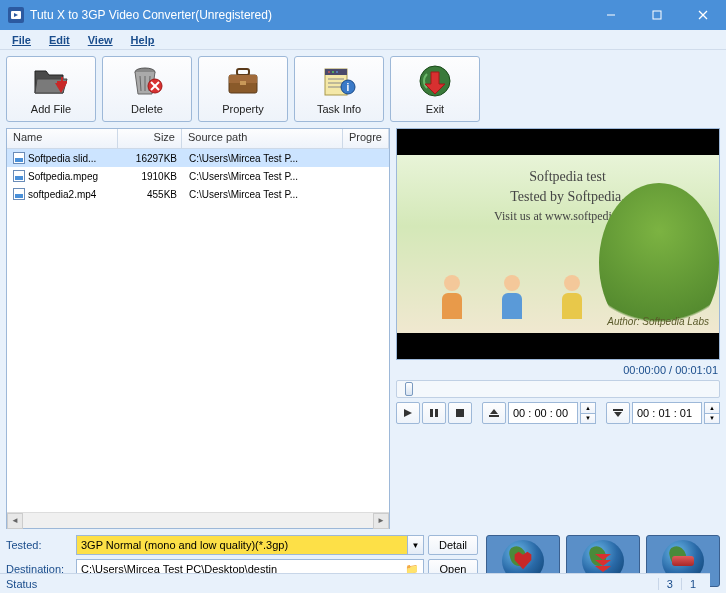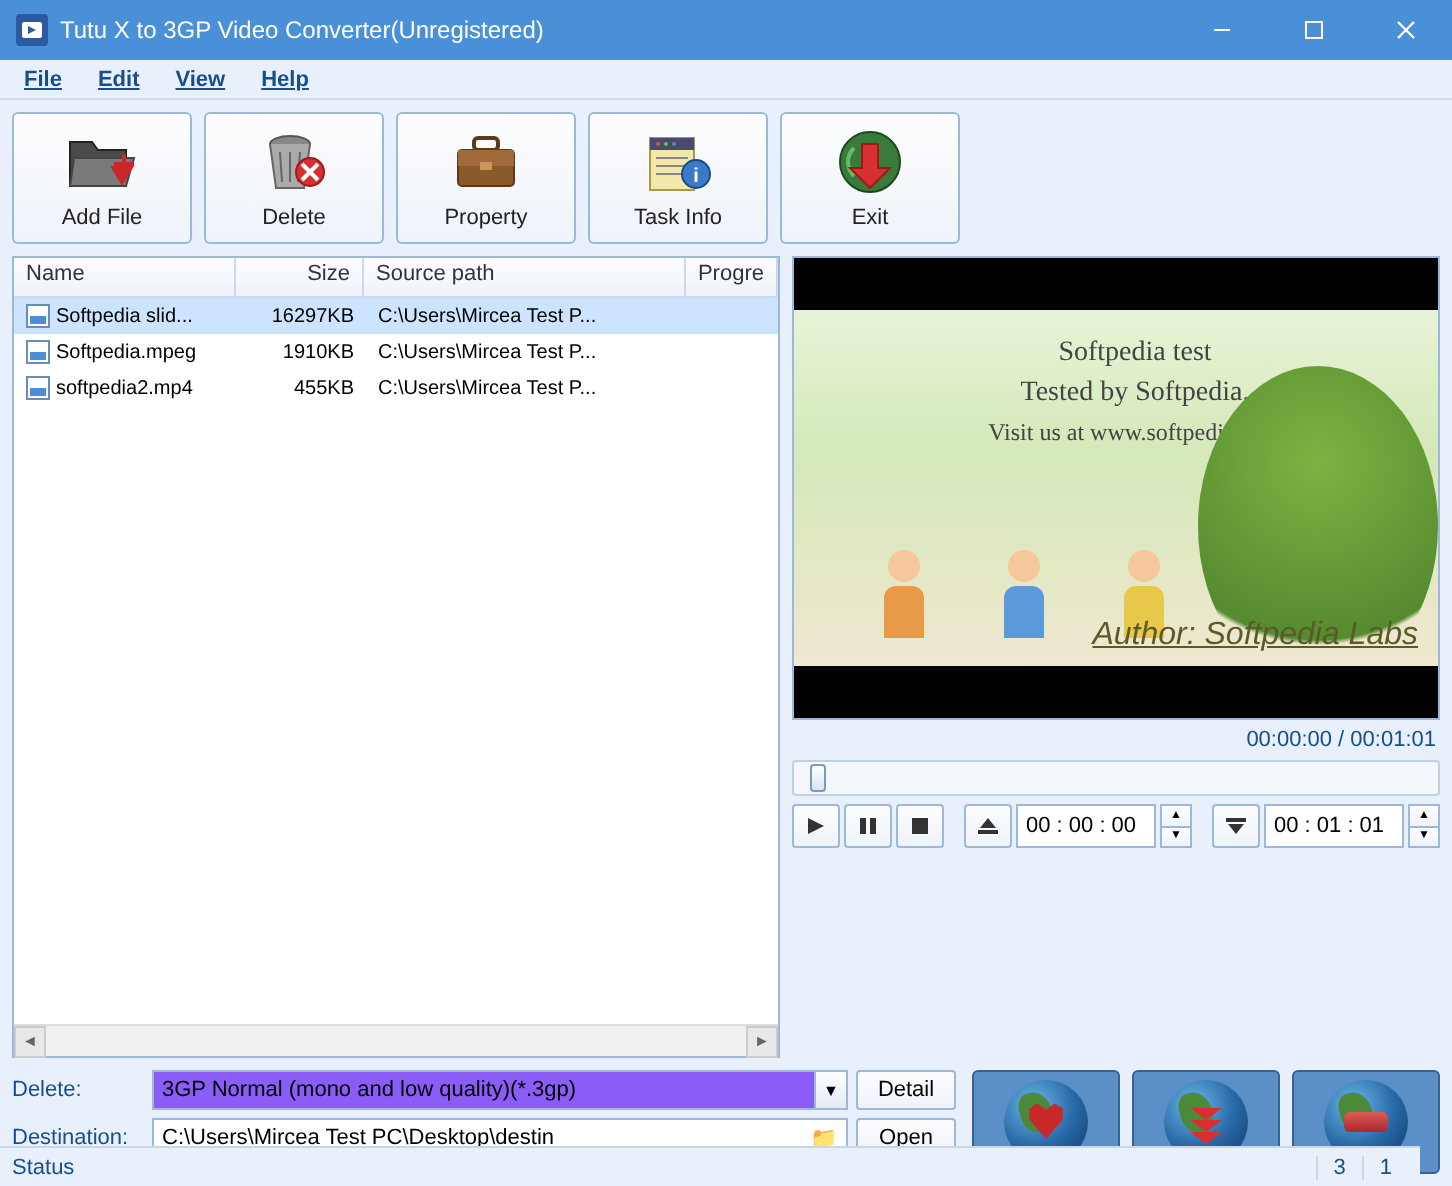--- a/index.html
+++ b/index.html
@@ -53,41 +53,41 @@
 .right-panel { flex: 1; display: flex; flex-direction: column; gap: 4px; }
 .preview-box { border: 1px solid #9db8d8; background: #000; height: 232px; display: flex; align-items: center; justify-content: center; position: relative; overflow: hidden; }
 .preview-img { width: 100%; height: 178px; background: linear-gradient(180deg, #e8f4d8 0%, #d4e8b8 40%, #f0e8d0 100%); position: relative; display: flex; flex-direction: column; align-items: center; padding-top: 12px; padding-left: 19px; }
 .preview-text { font-size: 14px; color: #444; font-family: Georgia, serif; margin: 2px 0; }
 .preview-illustration { position: absolute; bottom: 0; left: 0; right: 0; height: 90px; }
 .tree { position: absolute; right: 0; top: -60px; width: 120px; height: 160px; background: radial-gradient(circle at 50% 30%, #7cb342 0%, #558b2f 70%, transparent 72%); border-radius: 50%; }
 .kids { position: absolute; bottom: 8px; left: 40px; display: flex; gap: 30px; }
 .kid { width: 30px; height: 50px; }
 .kid-head { width: 16px; height: 16px; border-radius: 50%; background: #f4c89a; margin: 0 auto; }
 .kid-body { width: 20px; height: 26px; margin: 2px auto 0; border-radius: 6px 6px 0 0; }
-.author-txt { position: absolute; bottom: 6px; right: 10px; font-size: 16px; color: #5a5a2a; font-style: italic; text-decoration: underline; }
+.author-txt { position: absolute; bottom: 6px; right: 10px; font-size: 10px; color: #5a5a2a; font-style: italic; }
 
 .time-display { text-align: right; color: #1a4d8c; font-size: 11px; padding-right: 2px; }
 
 
 .slider-row { height: 18px; position: relative; border: 1px solid #c0d0e4; background: #f4f8fc; border-radius: 2px; }
 .slider-thumb { position: absolute; left: 8px; top: 1px; width: 8px; height: 14px; background: linear-gradient(#fff,#d8e4f2); border: 1px solid #7a9ac0; border-radius: 2px; }
 
 .controls-row { display: flex; gap: 2px; align-items: center; }
 .ctrl-btn { width: 24px; height: 22px; background: linear-gradient(#fdfdfe,#eef3fa); border: 1px solid #9db8d8; border-radius: 2px; display: flex; align-items: center; justify-content: center; font-size: 10px; }
 .time-input { width: 70px; height: 22px; border: 1px solid #9db8d8; background: #fff; display: flex; align-items: center; padding: 0 4px; font-size: 11px; }
 .spinner { width: 16px; height: 22px; border: 1px solid #9db8d8; display: flex; flex-direction: column; }
 .spinner div { flex: 1; display: flex; align-items: center; justify-content: center; font-size: 6px; background: linear-gradient(#fdfdfe,#eef3fa); }
 .spinner div:first-child { border-bottom: 1px solid #9db8d8; }
 
 
 .settings-row { display: flex; gap: 8px; margin-top: 6px; align-items: flex-start; }
 .settings-left { flex: 1; }
 .setting-line { display: flex; align-items: center; gap: 4px; margin-bottom: 4px; }
 .setting-label { width: 66px; color: #1a4d8c; font-size: 11px; }
-.combo { flex: 1; height: 20px; border: 1px solid #9db8d8; background: #8b5cf6; display: flex; align-items: center; padding: 0 4px; font-size: 11px; position: relative; }
+.combo { flex: 1; height: 20px; border: 1px solid #9db8d8; background: #fde047; display: flex; align-items: center; padding: 0 4px; font-size: 11px; position: relative; }
 .combo-btn { position: absolute; right: 0; top: 0; bottom: 0; width: 16px; background: linear-gradient(#fdfdfe,#e4ecf6); border-left: 1px solid #9db8d8; display: flex; align-items: center; justify-content: center; font-size: 8px; }
 .dest-input { flex: 1; height: 20px; border: 1px solid #9db8d8; background: #fff; display: flex; align-items: center; padding: 0 4px; font-size: 11px; position: relative; }
 .folder-ico { position: absolute; right: 4px; font-size: 11px; }
 .small-btn { width: 50px; height: 20px; background: linear-gradient(#fdfdfe,#eef3fa); border: 1px solid #9db8d8; border-radius: 2px; font-size: 11px; display: flex; align-items: center; justify-content: center; }
 
 
 .globe-buttons { display: flex; gap: 6px; }
 .globe-btn { width: 74px; height: 52px; background: #5a8fc8; border: 1px solid #3a6090; border-radius: 3px; display: flex; align-items: center; justify-content: center; position: relative; }
 .globe { width: 42px; height: 42px; border-radius: 50%; background: radial-gradient(circle at 35% 30%, #6ab8e8 0%, #2a6aa8 50%, #0a3a68 100%); position: relative; }
 .globe::before { content: ""; position: absolute; left: 8px; top: 6px; width: 16px; height: 20px; background: #4a8a3a; border-radius: 40% 60% 50% 50%; transform: rotate(-15deg); }
@@ -330,21 +330,21 @@
             <div>▲</div>
             <div>▼</div>
           </div>
       </div>
     </div>
   </div>
 
   <div class="settings-row">
     <div class="settings-left">
       <div class="setting-line">
-        <div class="setting-label">Delete:</div>
+        <div class="setting-label">Tested:</div>
         <div class="combo">
           <span>3GP Normal (mono and low quality)(*.3gp)</span>
           <div class="combo-btn">▼</div>
         </div>
         <div class="small-btn">Detail</div>
       </div>
       <div class="setting-line">
         <div class="setting-label">Destination:</div>
         <div class="dest-input">
           <span>C:\Users\Mircea Test PC\Desktop\destin</span>

